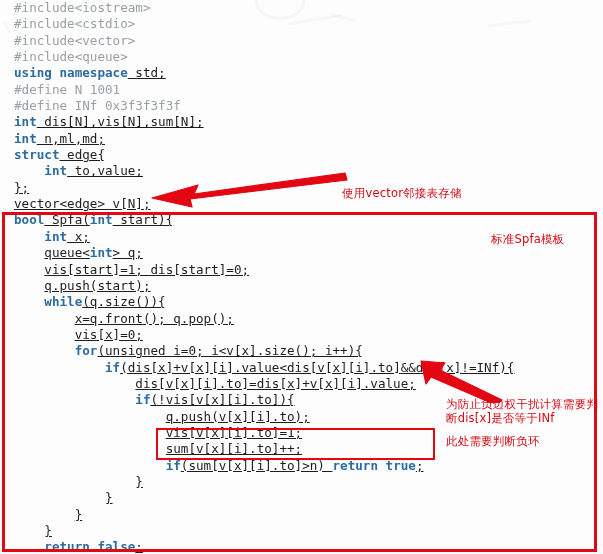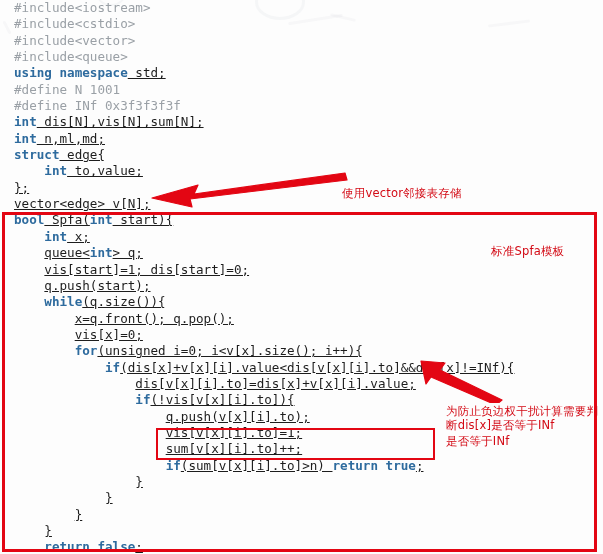--- a/index.html
+++ b/index.html
@@ -81,21 +81,21 @@
   .note {
     position: absolute;
     color: #d30a15;
     font-family: "DejaVu Sans", "Liberation Sans", sans-serif;
     font-size: 11.5px;
     line-height: 14px;
     white-space: pre;
     letter-spacing: 0.2px;
   }
   #note-vector { left: 342px; top: 186px; }
-  #note-spfa   { left: 491px; top: 244px; }
+  #note-spfa   { left: 491px; top: 232px; }
   #note-inf    { left: 446px; top: 397px; width: 155px; white-space: pre-wrap; }
   #note-cycle  { left: 446px; top: 434px; }
 
   
   .arrow {
     position: absolute;
     pointer-events: none;
   }
 </style>
 </head>
@@ -118,14 +118,14 @@
 <svg class="arrow" id="arrow-vector" width="200" height="42" style="left:150px; top:168px;">
   <polygon points="195,5 44,26 48,17 2,30 42,39 40,31 197,12" fill="#e30613" stroke="#e30613" stroke-width="1.2" stroke-linejoin="round"></polygon>
 </svg>
 
 <svg class="arrow" id="arrow-inf" width="90" height="45" style="left:418px; top:358px;">
   <polygon points="84,42 22,12 27,5 3,3 8,26 13,19 78,47" fill="#e30613" stroke="#e30613" stroke-width="1.2" stroke-linejoin="round"></polygon>
 </svg>
 
 <div class="note" id="note-vector" style="color: rgb(211, 10, 21);">使用vector邻接表存储</div>
 <div class="note" id="note-spfa" style="color: rgb(211, 10, 21);">标准Spfa模板</div>
-<div class="note" id="note-inf" style="color: rgb(211, 10, 21); margin-top: 7px;">为防止负边权干扰计算需要判断dis[x]是否等于INf</div>
-<div class="note" id="note-cycle" style="color: rgb(211, 10, 21);">是否等于INf</div>
+<div class="note" id="note-inf" style="color: rgb(211, 10, 21);">为防止负边权干扰计算需要判断dis[x]是否等于INf</div>
+<div class="note" id="note-cycle" style="color: rgb(211, 10, 21);">此处需要判断负环</div>
 
 </body></html>

